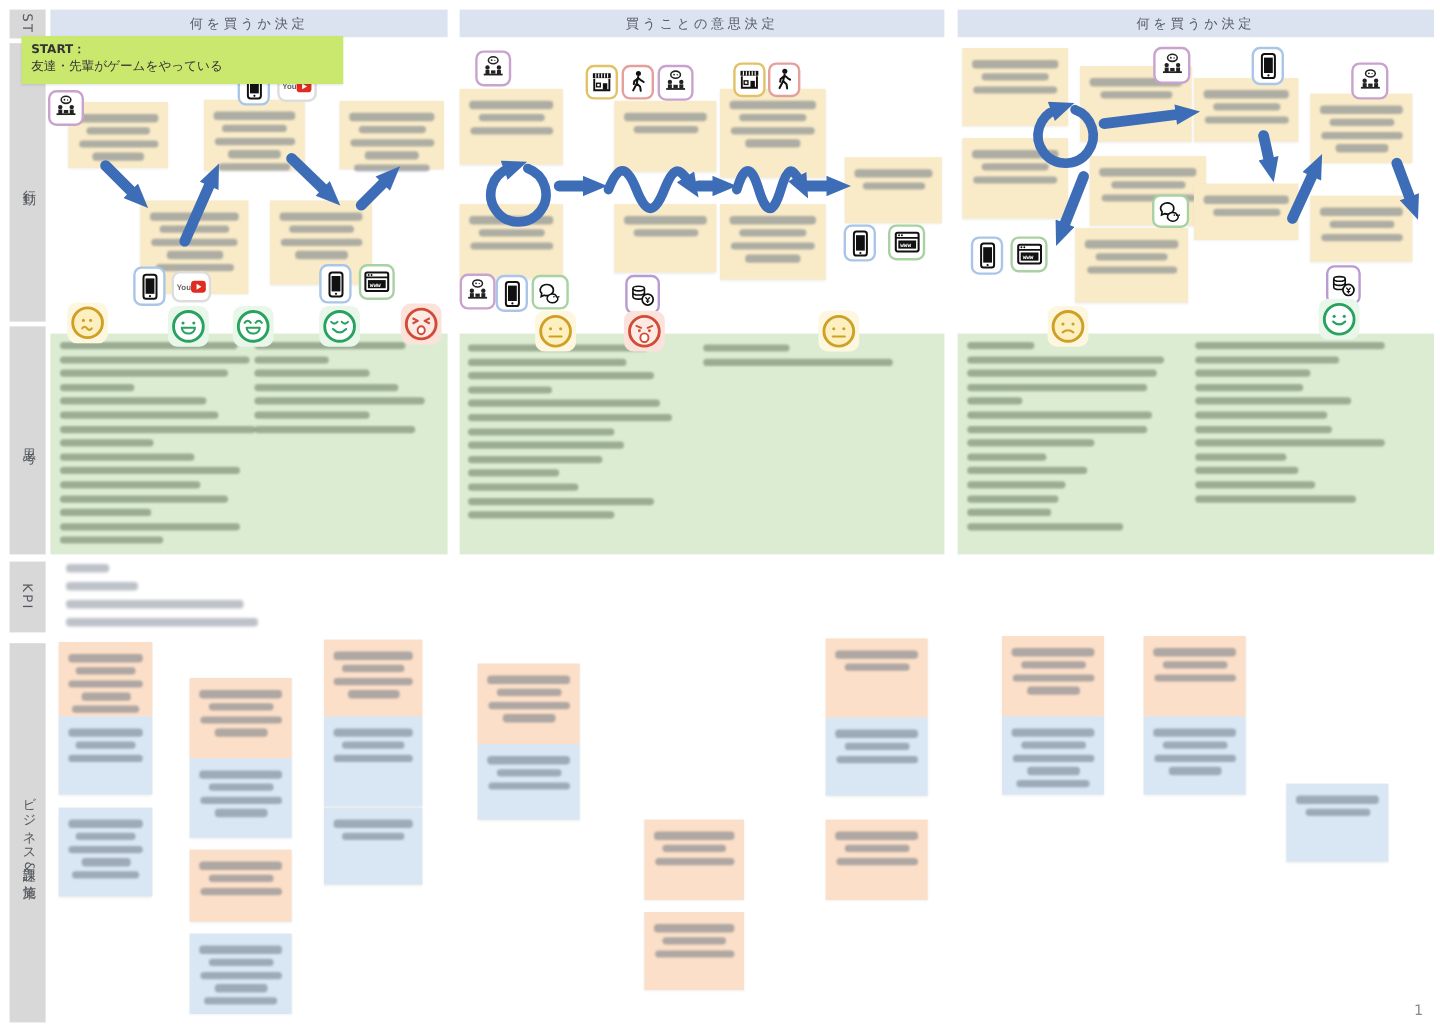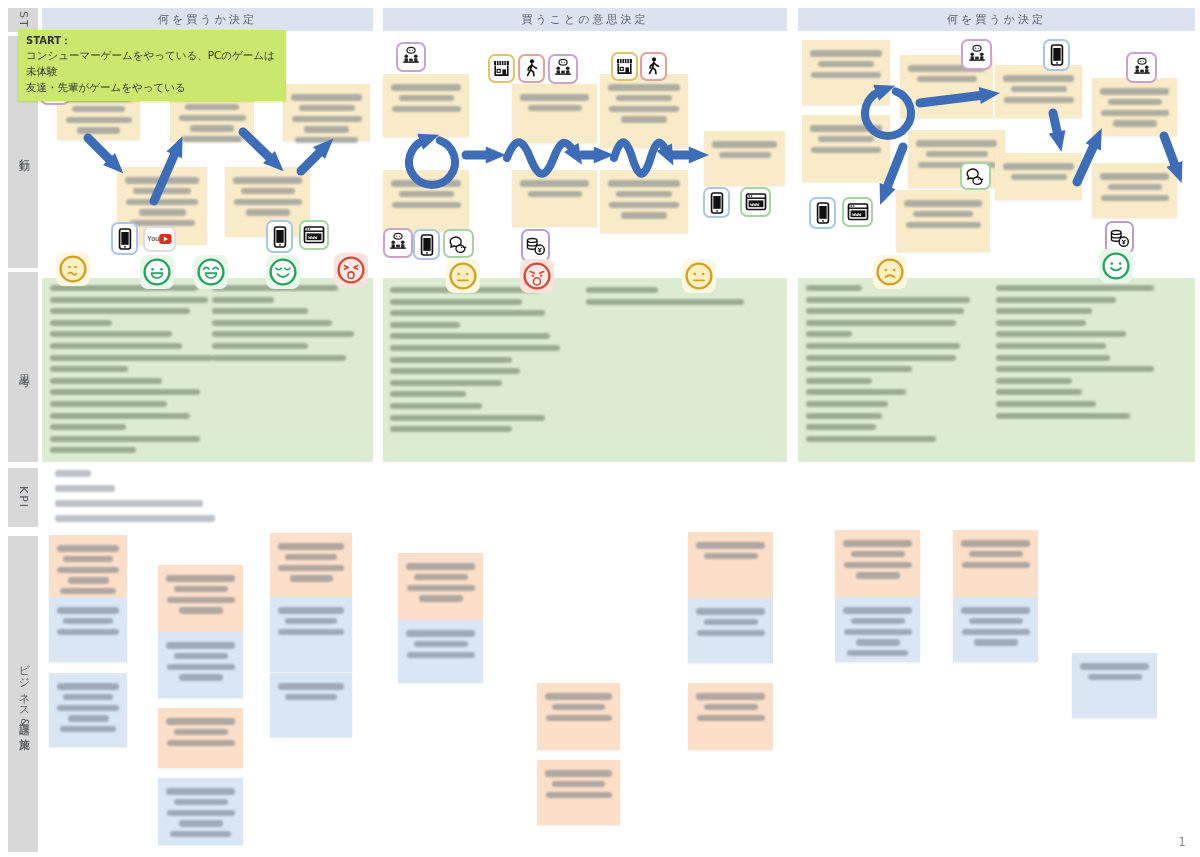--- a/index.html
+++ b/index.html
@@ -55,21 +55,20 @@
   <div class="stage" style="left:42px;width:331px">何を買うか決定</div>
   <div class="stage" style="left:798px;width:397px">何を買うか決定</div>
   <div class="stage" style="left:383px;width:404px">買うことの意思決定</div>
 
   <div class="panel" style="left:42px;top:278px;width:331px;height:184px"></div>
   <div class="panel" style="left:383px;top:278px;width:404px;height:184px"></div>
   <div class="panel" style="left:798px;top:278px;width:397px;height:184px"></div>
 
   <div class="start">
     <b>START：</b>
-    <div>コンシューマーゲームをやっている、PCのゲームは未体験</div>
     <div>友達・先輩がゲームをやっている</div>
   </div>
 
   <div id="notes">
       <div class="note y" style="left: 57px; top: 85px; width: 83px; height: 55px;">
         <div class="bl" style="width: 67px;"></div>
         <div class="bl" style="width: 53px;"></div>
         <div class="bl" style="width: 66px;"></div>
         <div class="bl" style="width: 43px;"></div>
       </div>

